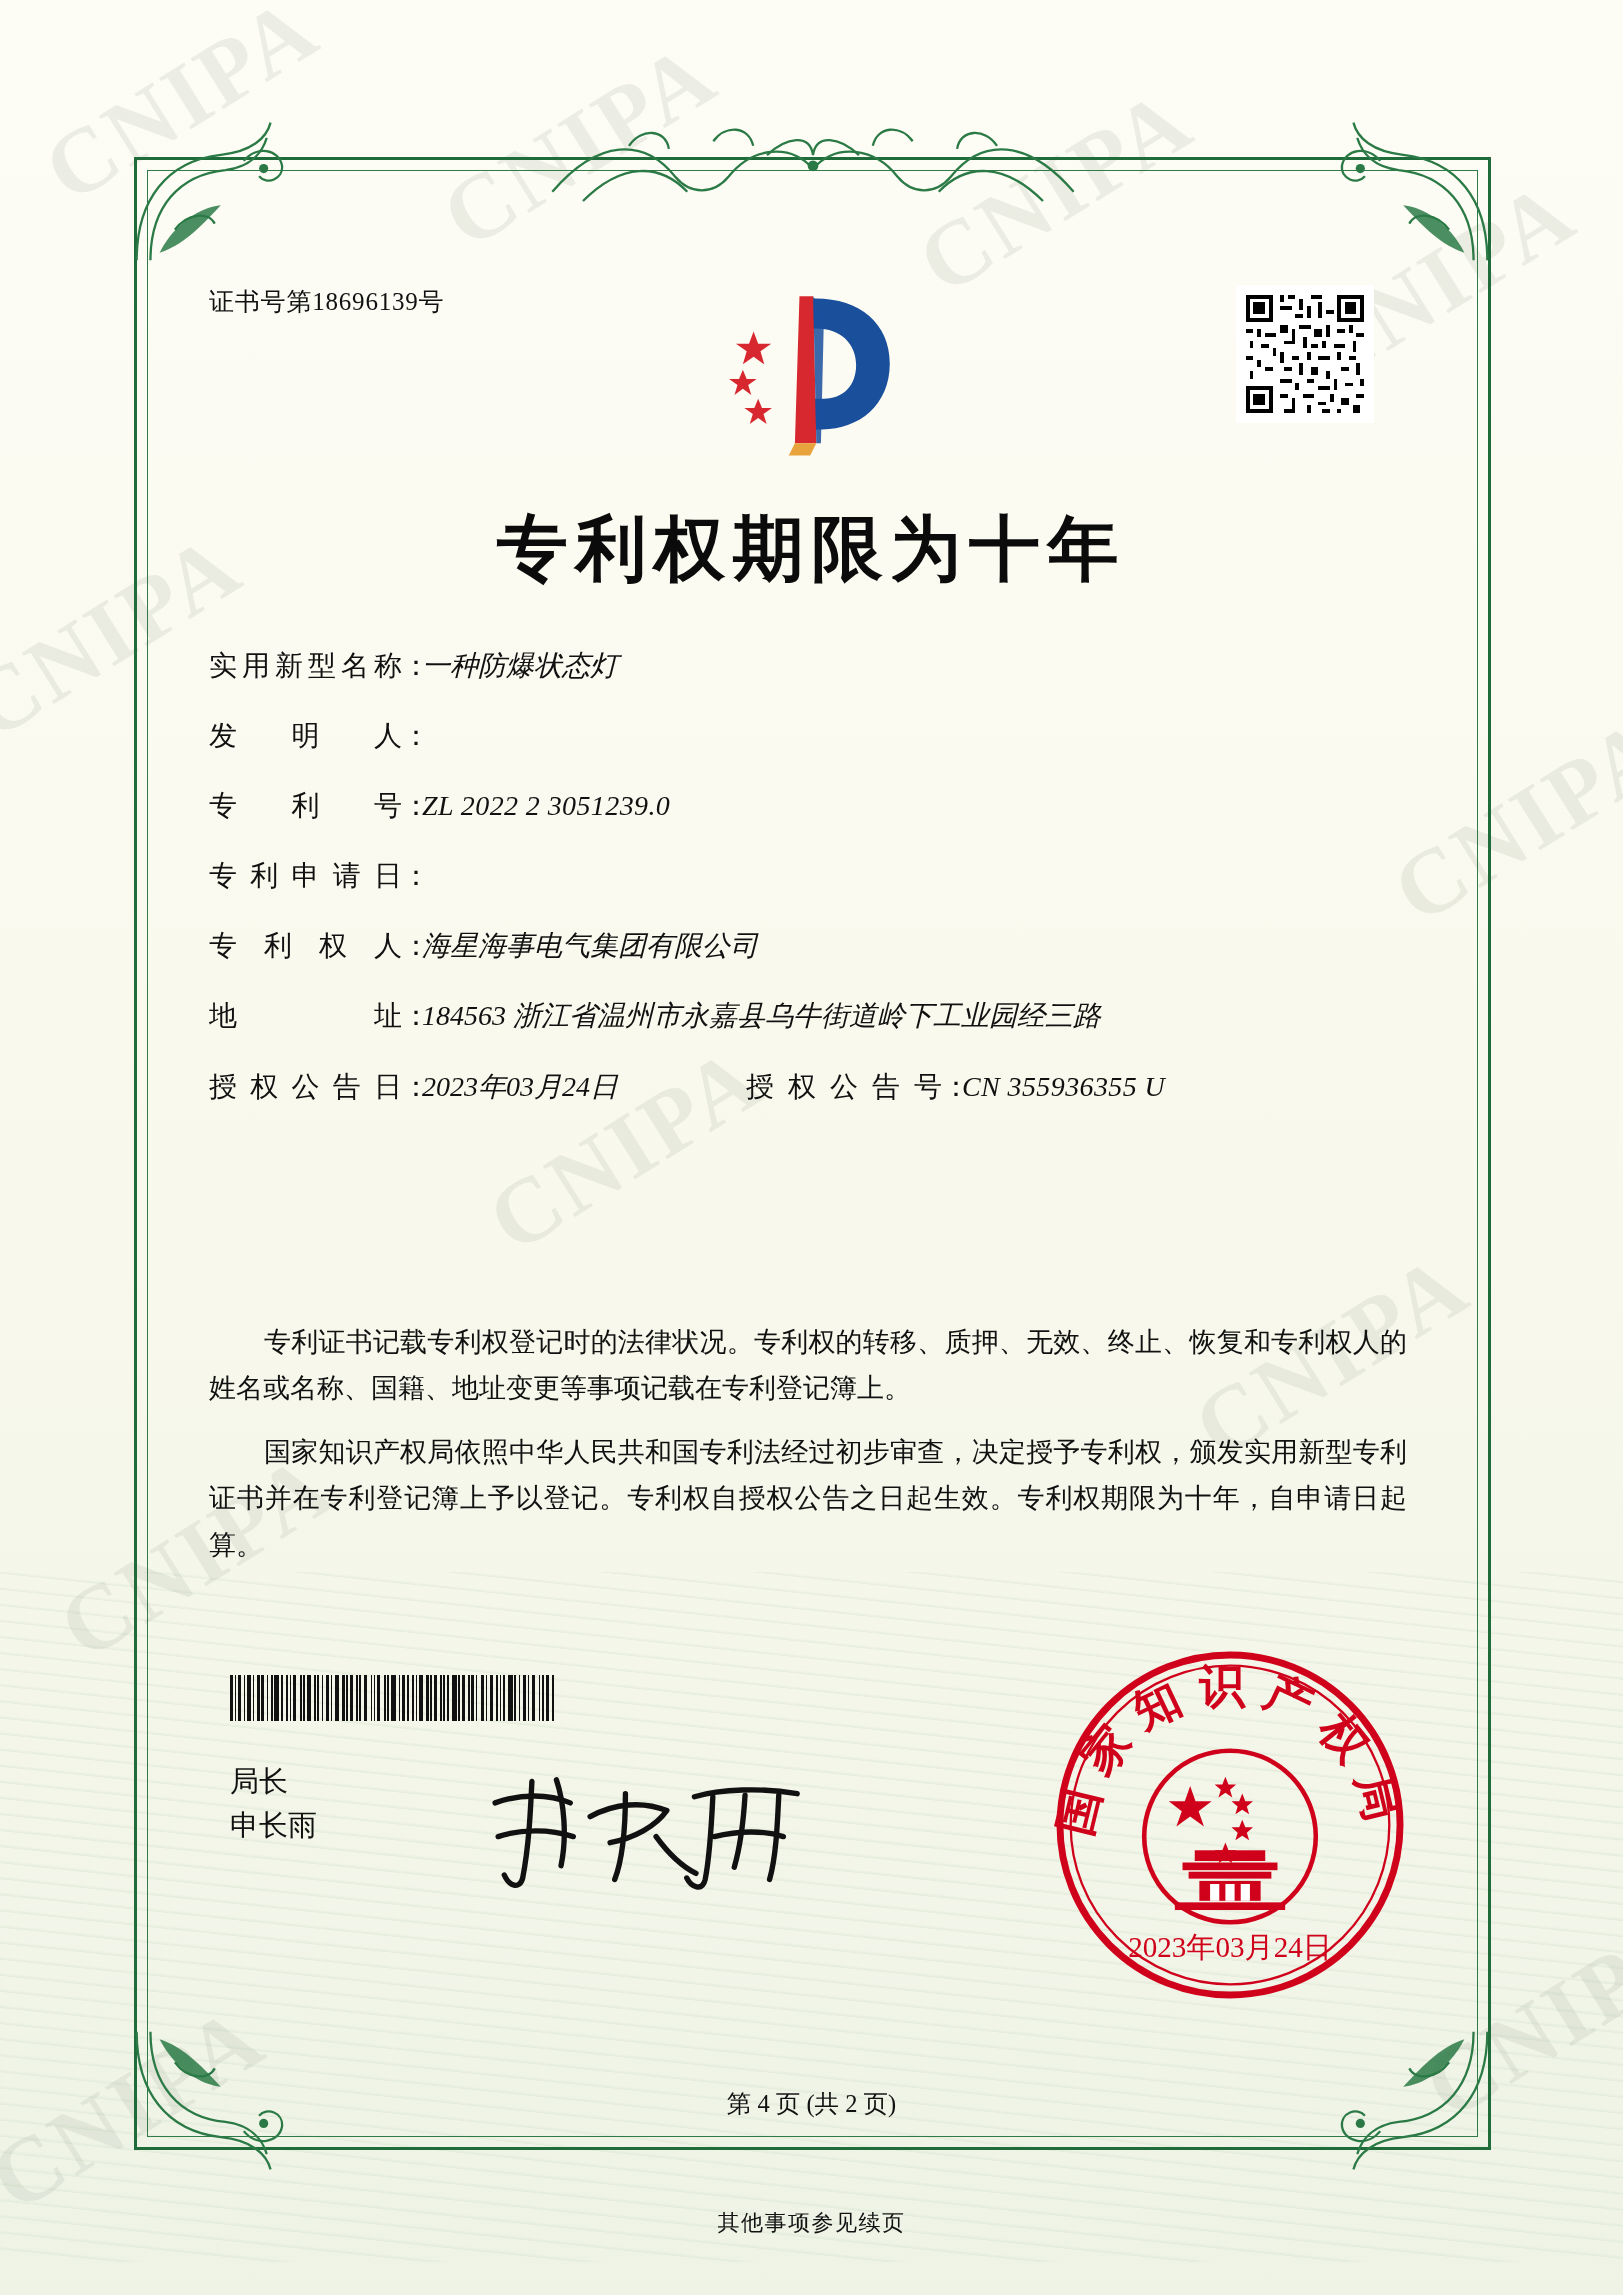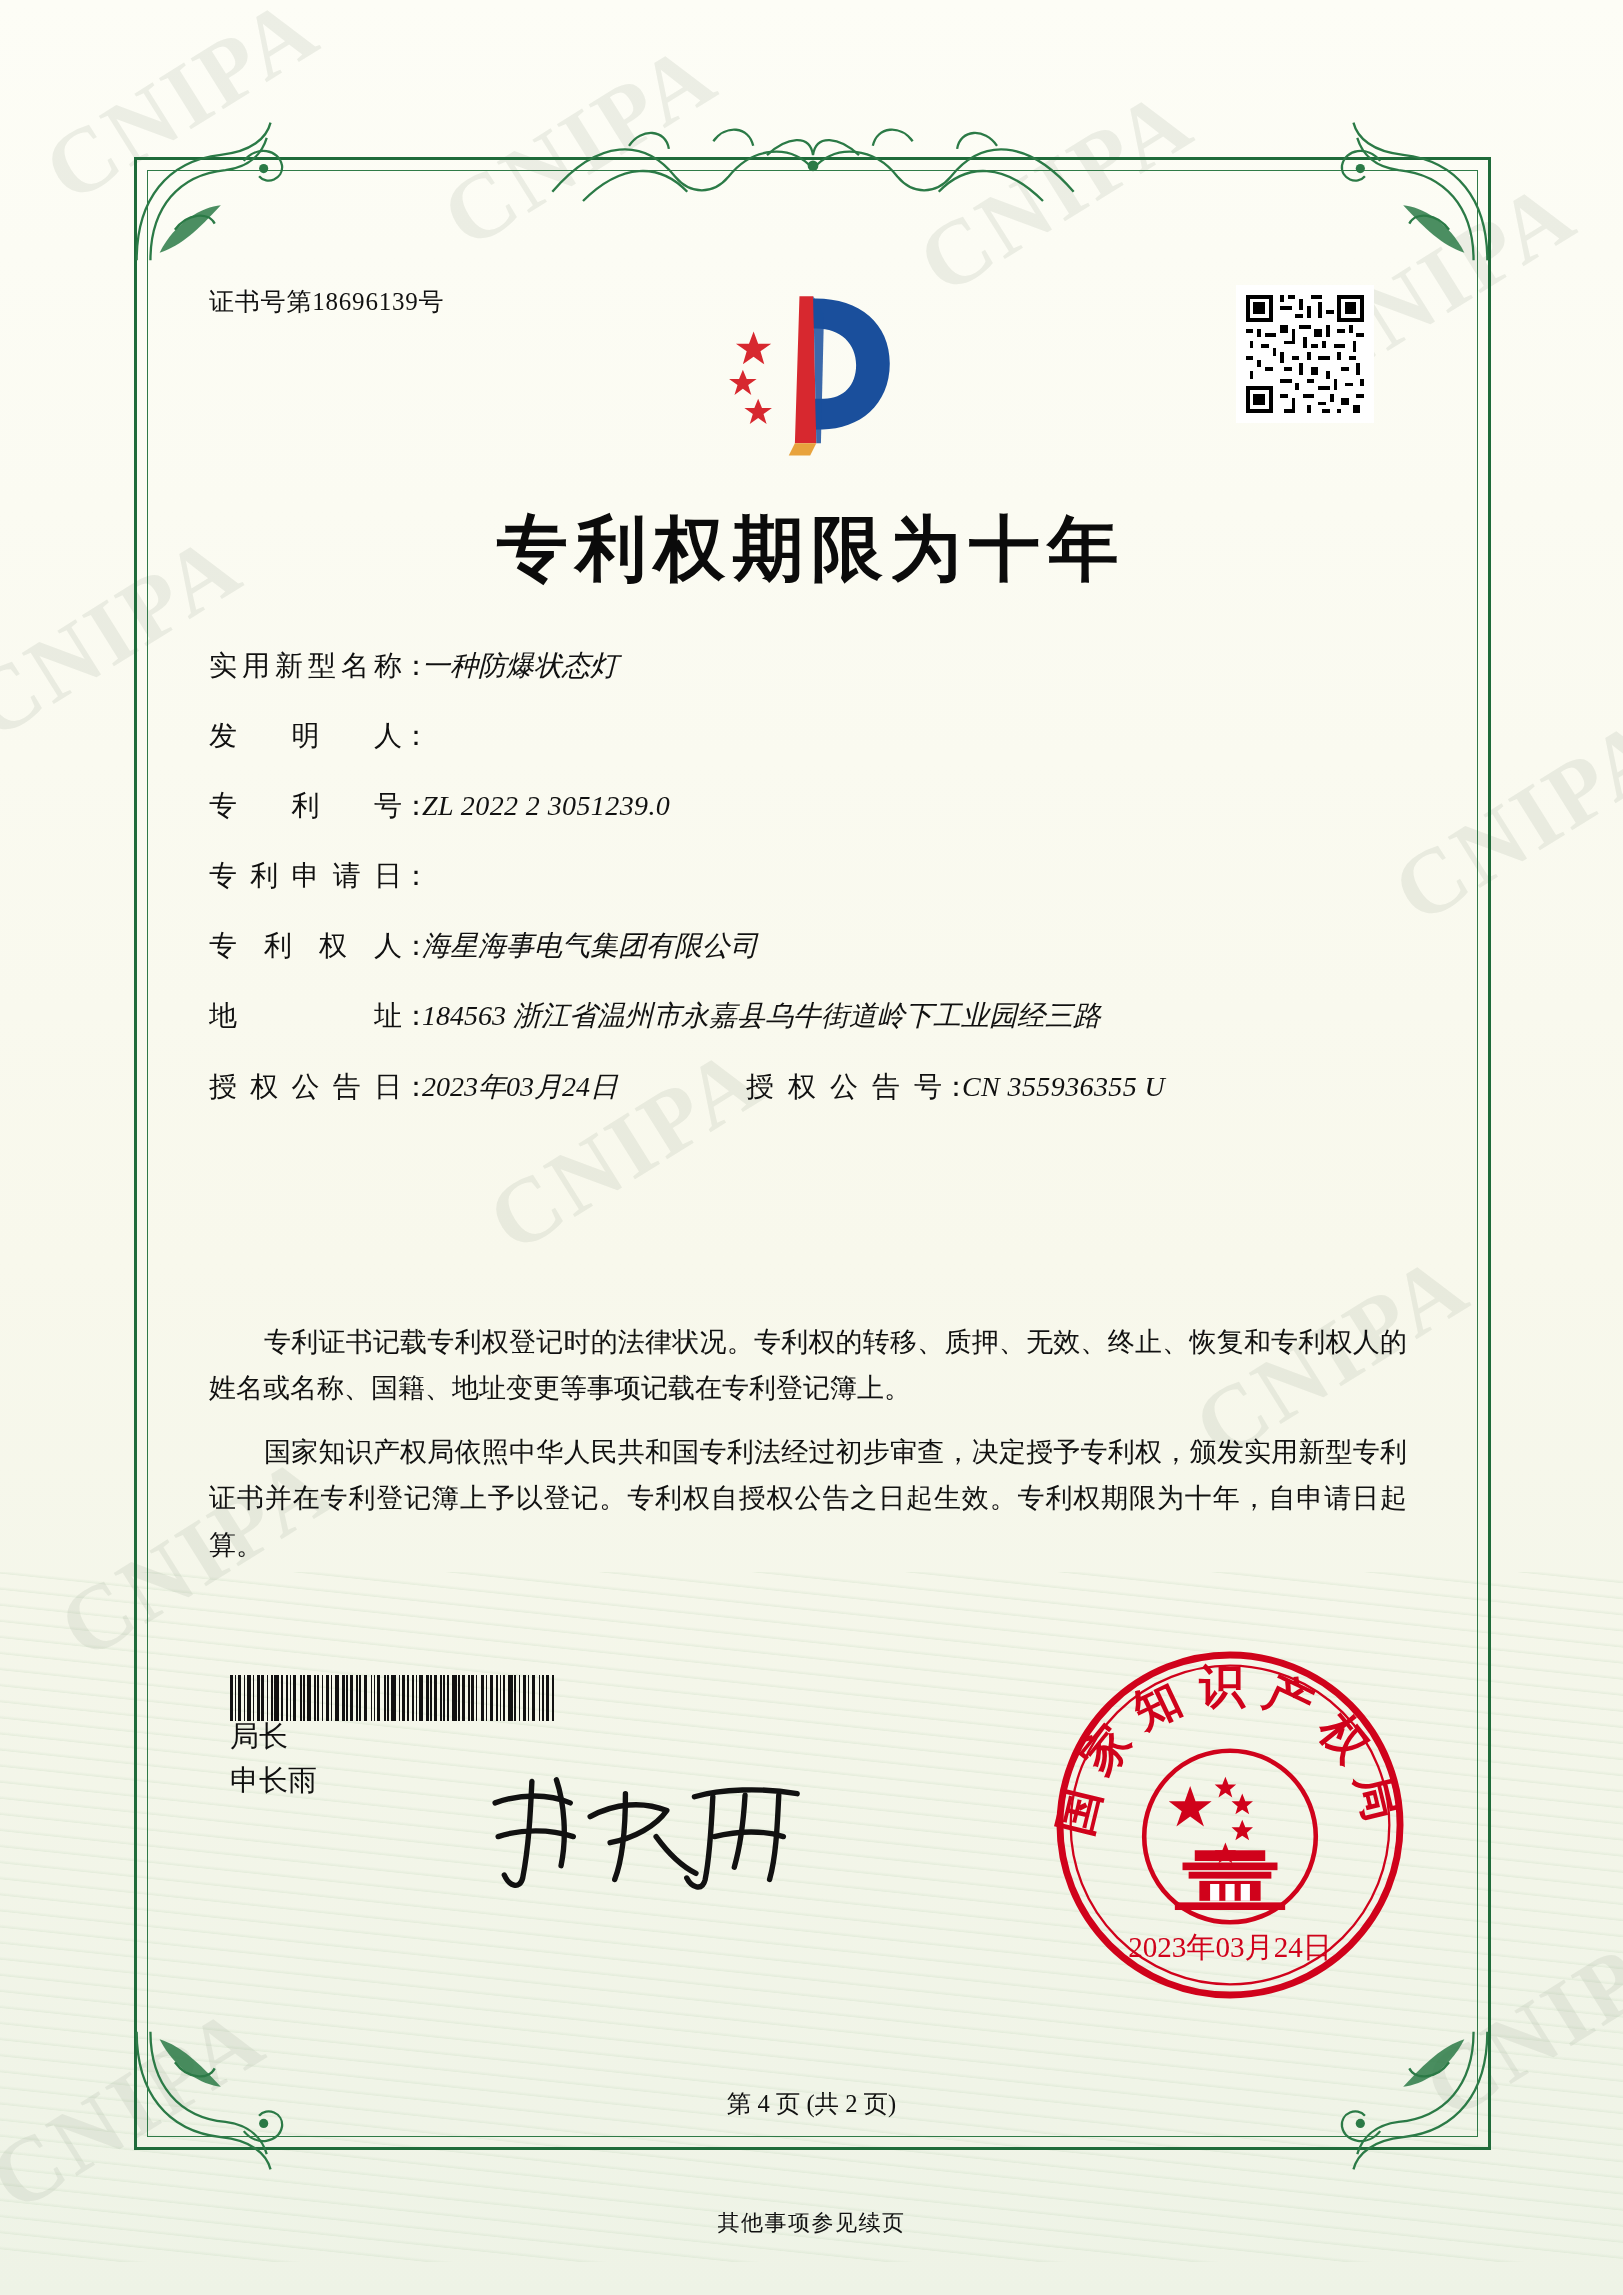--- a/index.html
+++ b/index.html
@@ -207,21 +207,21 @@
     width: 414px;
     height: 46px;
     display: flex;
     align-items: stretch;
   }
   .barcode i { display:block; background:#111; height:100%; }
 
   .signature-block {
     position: absolute;
     left: 230px;
-    top: 1715px;
+    top: 1760px;
     font-size: 29px;
     color: #111;
     line-height: 1.5;
   }
   .sig-img {
     position: absolute;
     left: 475px;
     top: 1763px;
     width: 353px;
     height: 138px;

